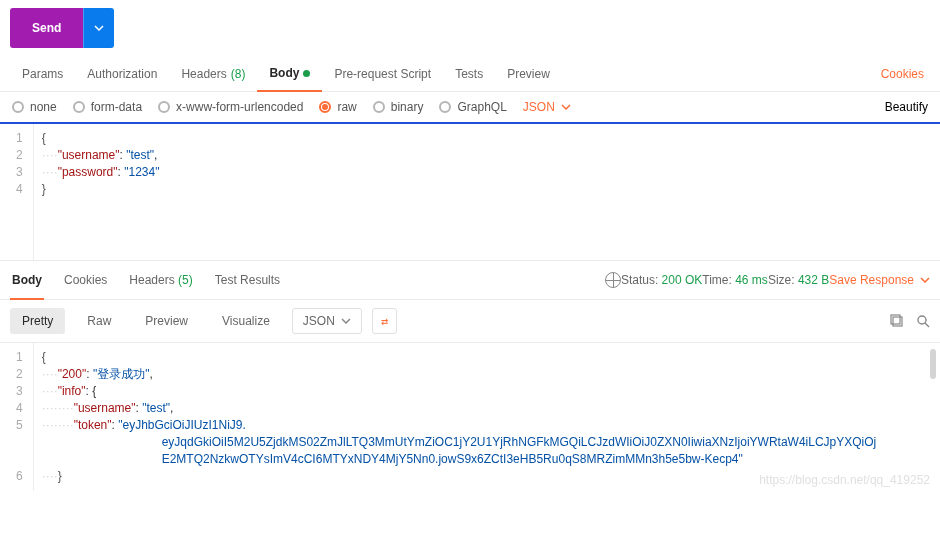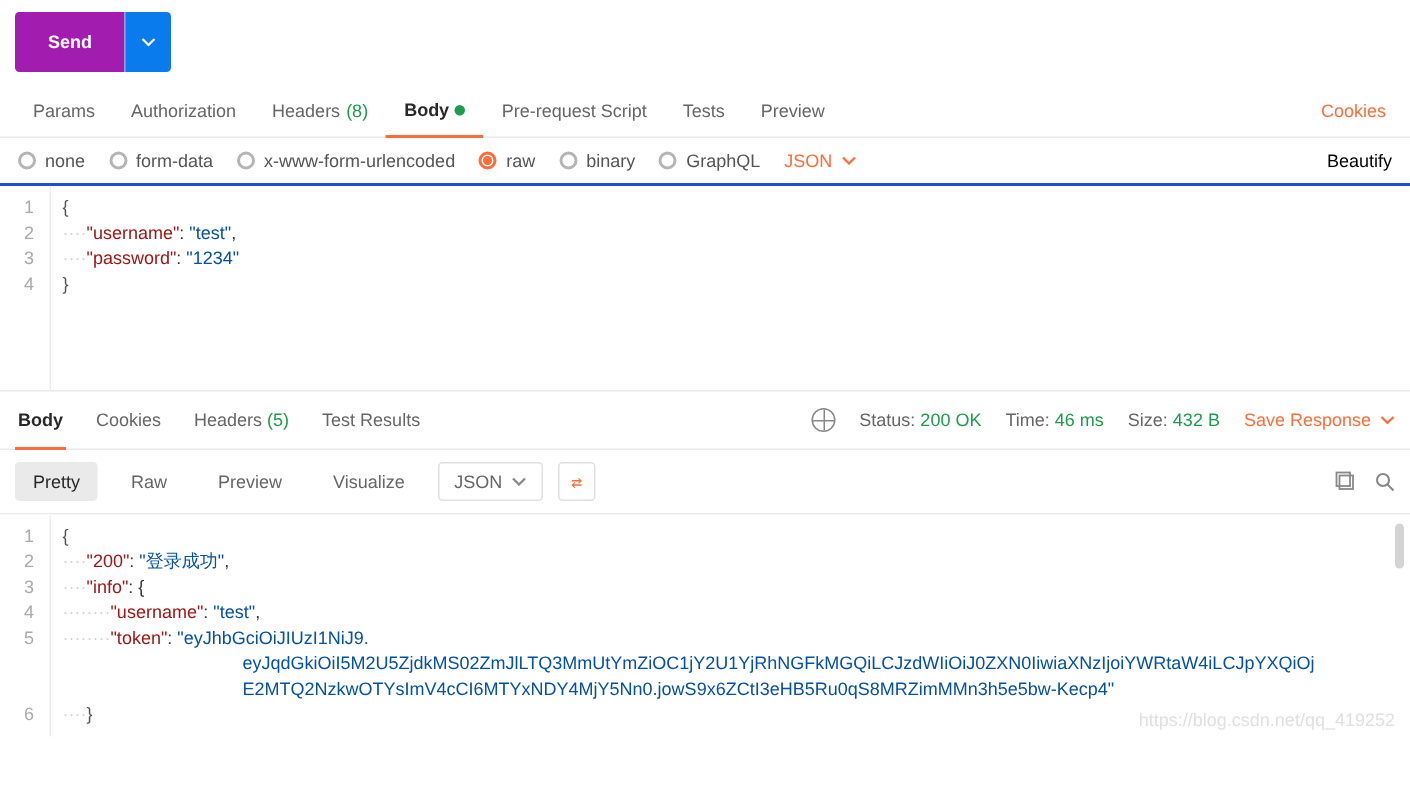--- a/index.html
+++ b/index.html
@@ -36,21 +36,21 @@
 .tok-brace { color: #555; }
 .tok-key { color: #a31515; }
 .tok-str { color: #0451a5; }
 .tok-punct { color: #333; }
 .indent-dot { color: #d4d4d4; }
 
 .response-header-row { display: flex; align-items: center; padding: 6px 10px; border-top: 1px solid #eaeaea; border-bottom: 1px solid #eaeaea; font-size: 12px; }
 .resp-tabs { display: flex; gap: 18px; }
 .resp-tab { color: #666; padding: 6px 2px; cursor: pointer; }
 .resp-tab.active { color: #282828; font-weight: 600; border-bottom: 2px solid #ff6c37; margin-bottom: -7px; padding-bottom: 6px; }
-.meta-group { margin-left: auto; display: flex; align-items: center; gap: 16px; color: #666; }
+.meta-group { margin-left: auto; display: flex; align-items: center; color: #666; }
 .meta-v { color: #1b9e4b; }
 .save-response { color: #ff6c37; display: flex; align-items: center; gap: 6px; }
 .globe-icon { width: 16px; height: 16px; border: 1px solid #888; border-radius: 50%; position: relative; }
 .globe-icon::before { content: ''; position: absolute; top:0; left:50%; width:1px; height:100%; background:#888; }
 .globe-icon::after { content: ''; position: absolute; left:0; top:50%; height:1px; width:100%; background:#888; }
 
 .view-controls { display: flex; align-items: center; padding: 8px 10px; gap: 10px; font-size: 12px; color: #666; border-bottom: 1px solid #eaeaea; }
 .view-pill { padding: 6px 12px; border-radius: 3px; cursor: pointer; }
 .view-pill.active { background: #eaeaea; color: #282828; font-weight: 500; }
 .fmt-sel { border: 1px solid #e0e0e0; border-radius: 3px; padding: 5px 10px; display: flex; align-items: center; gap: 6px; }

